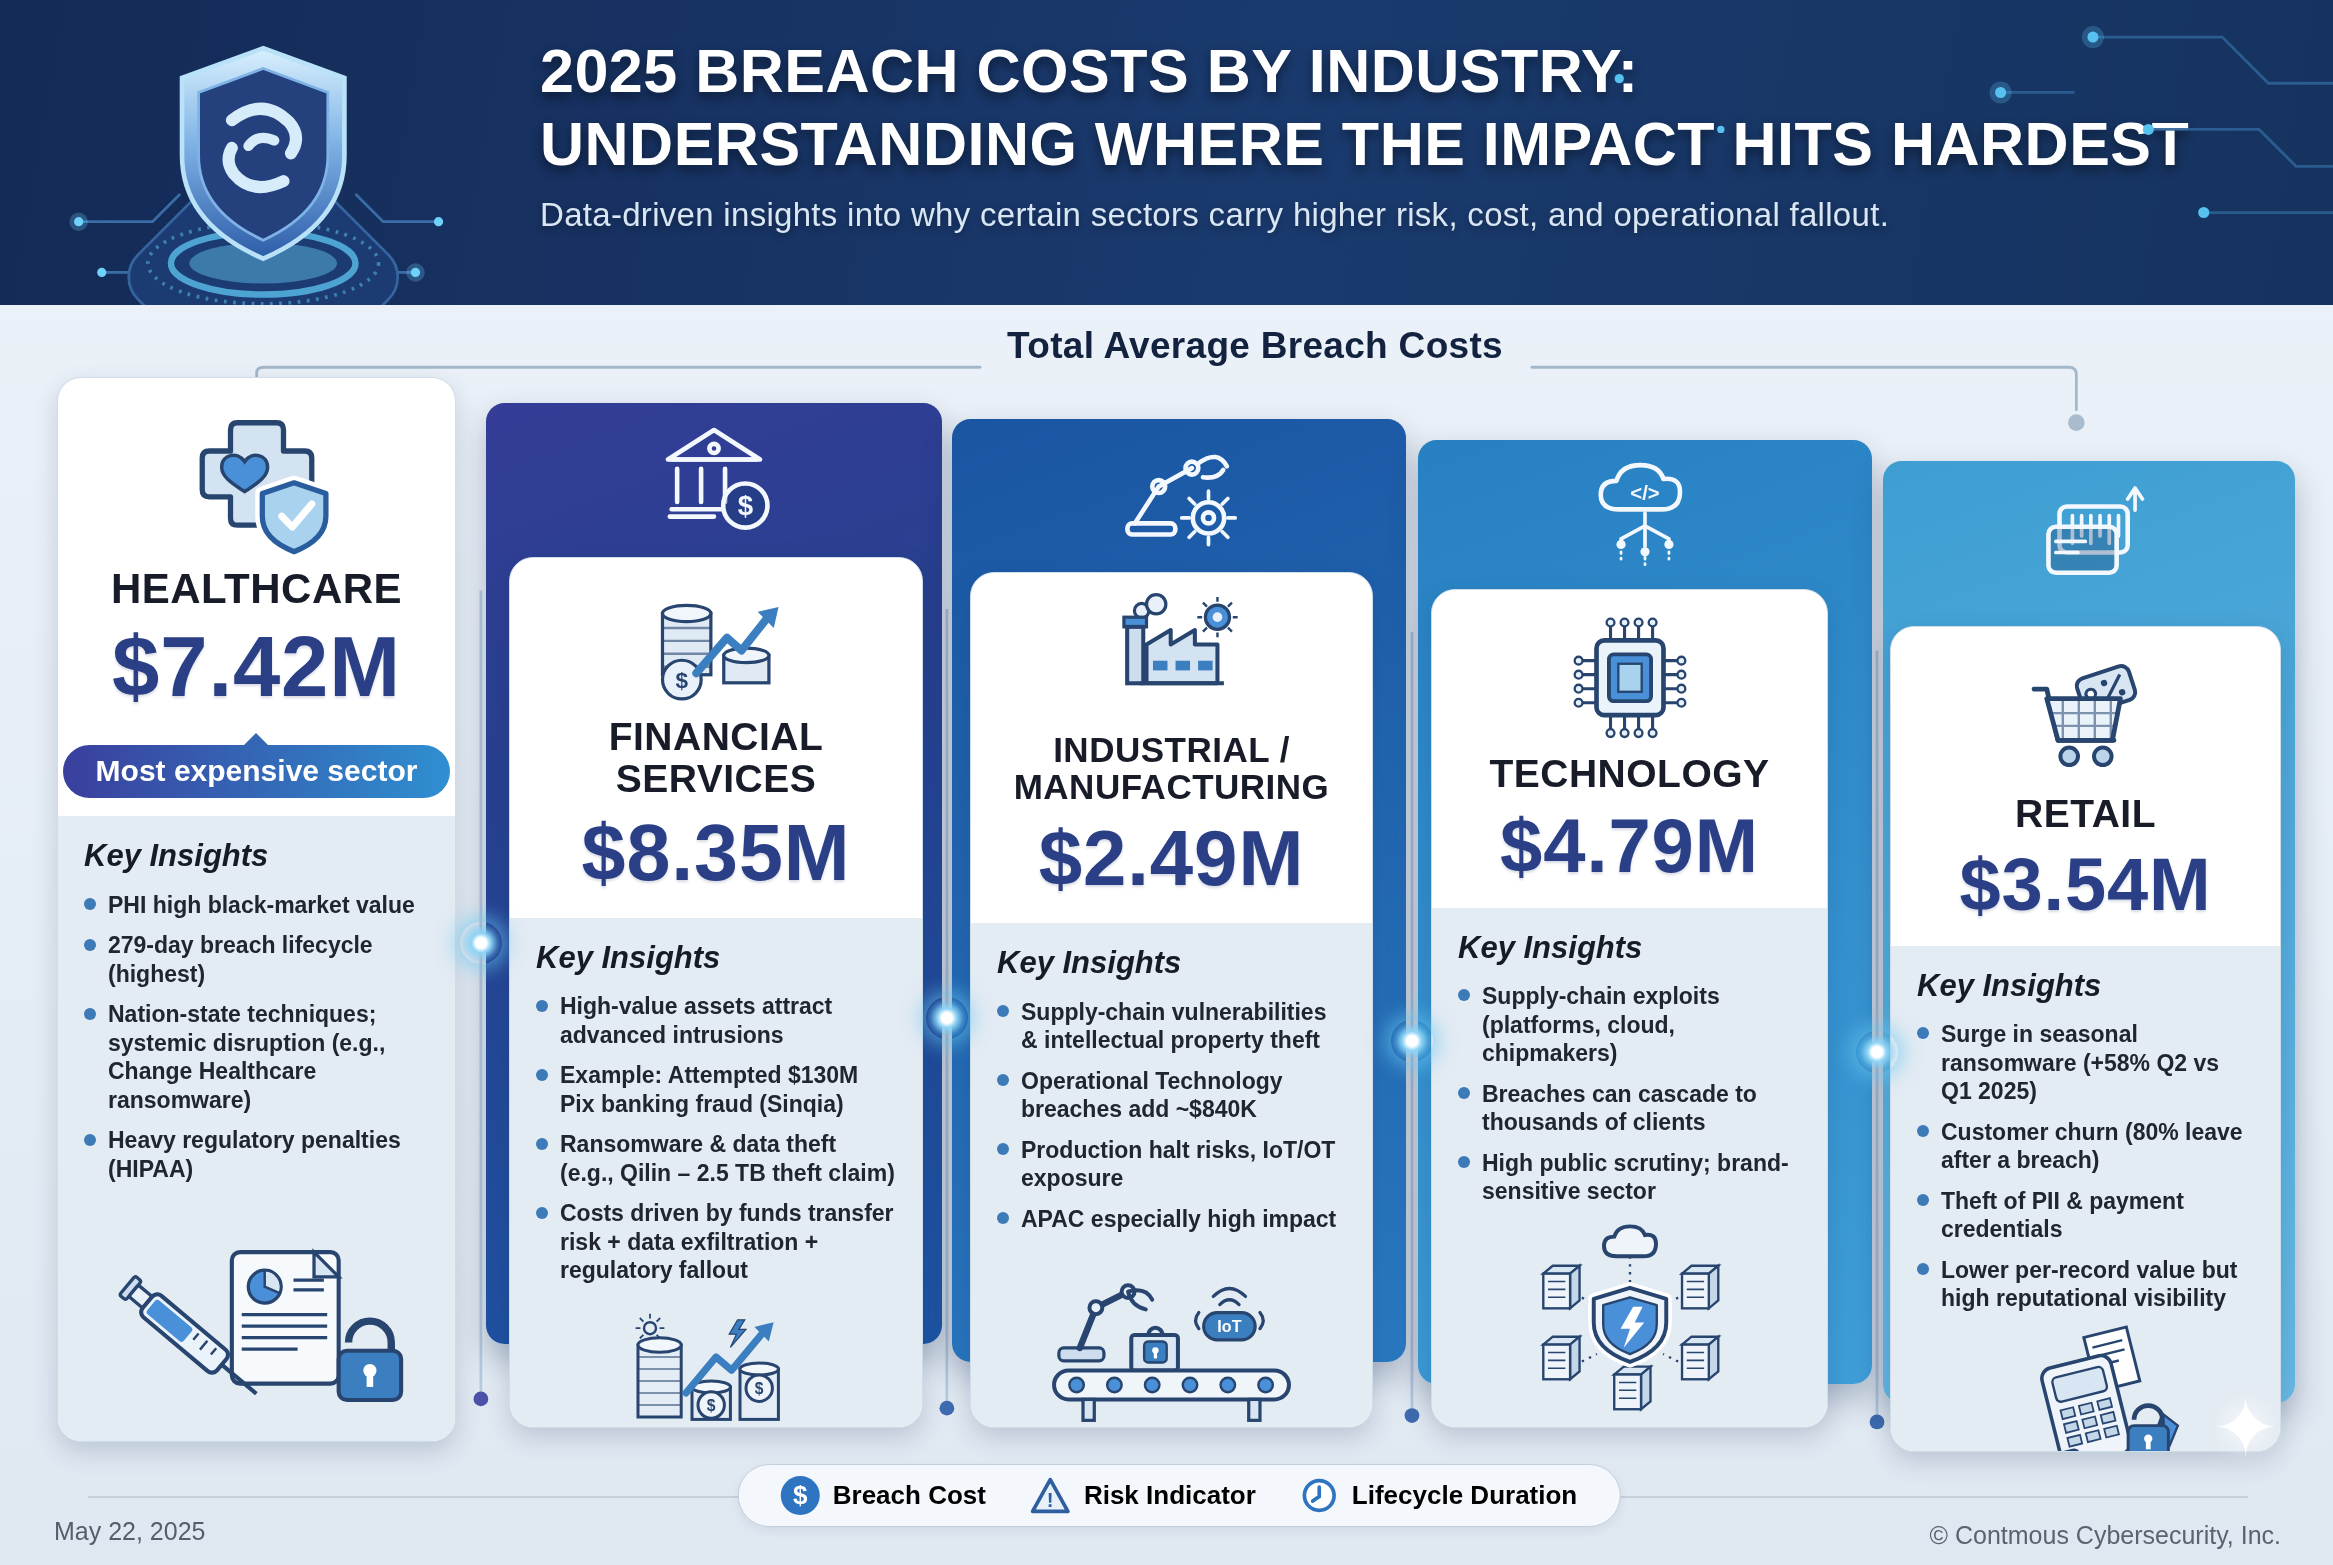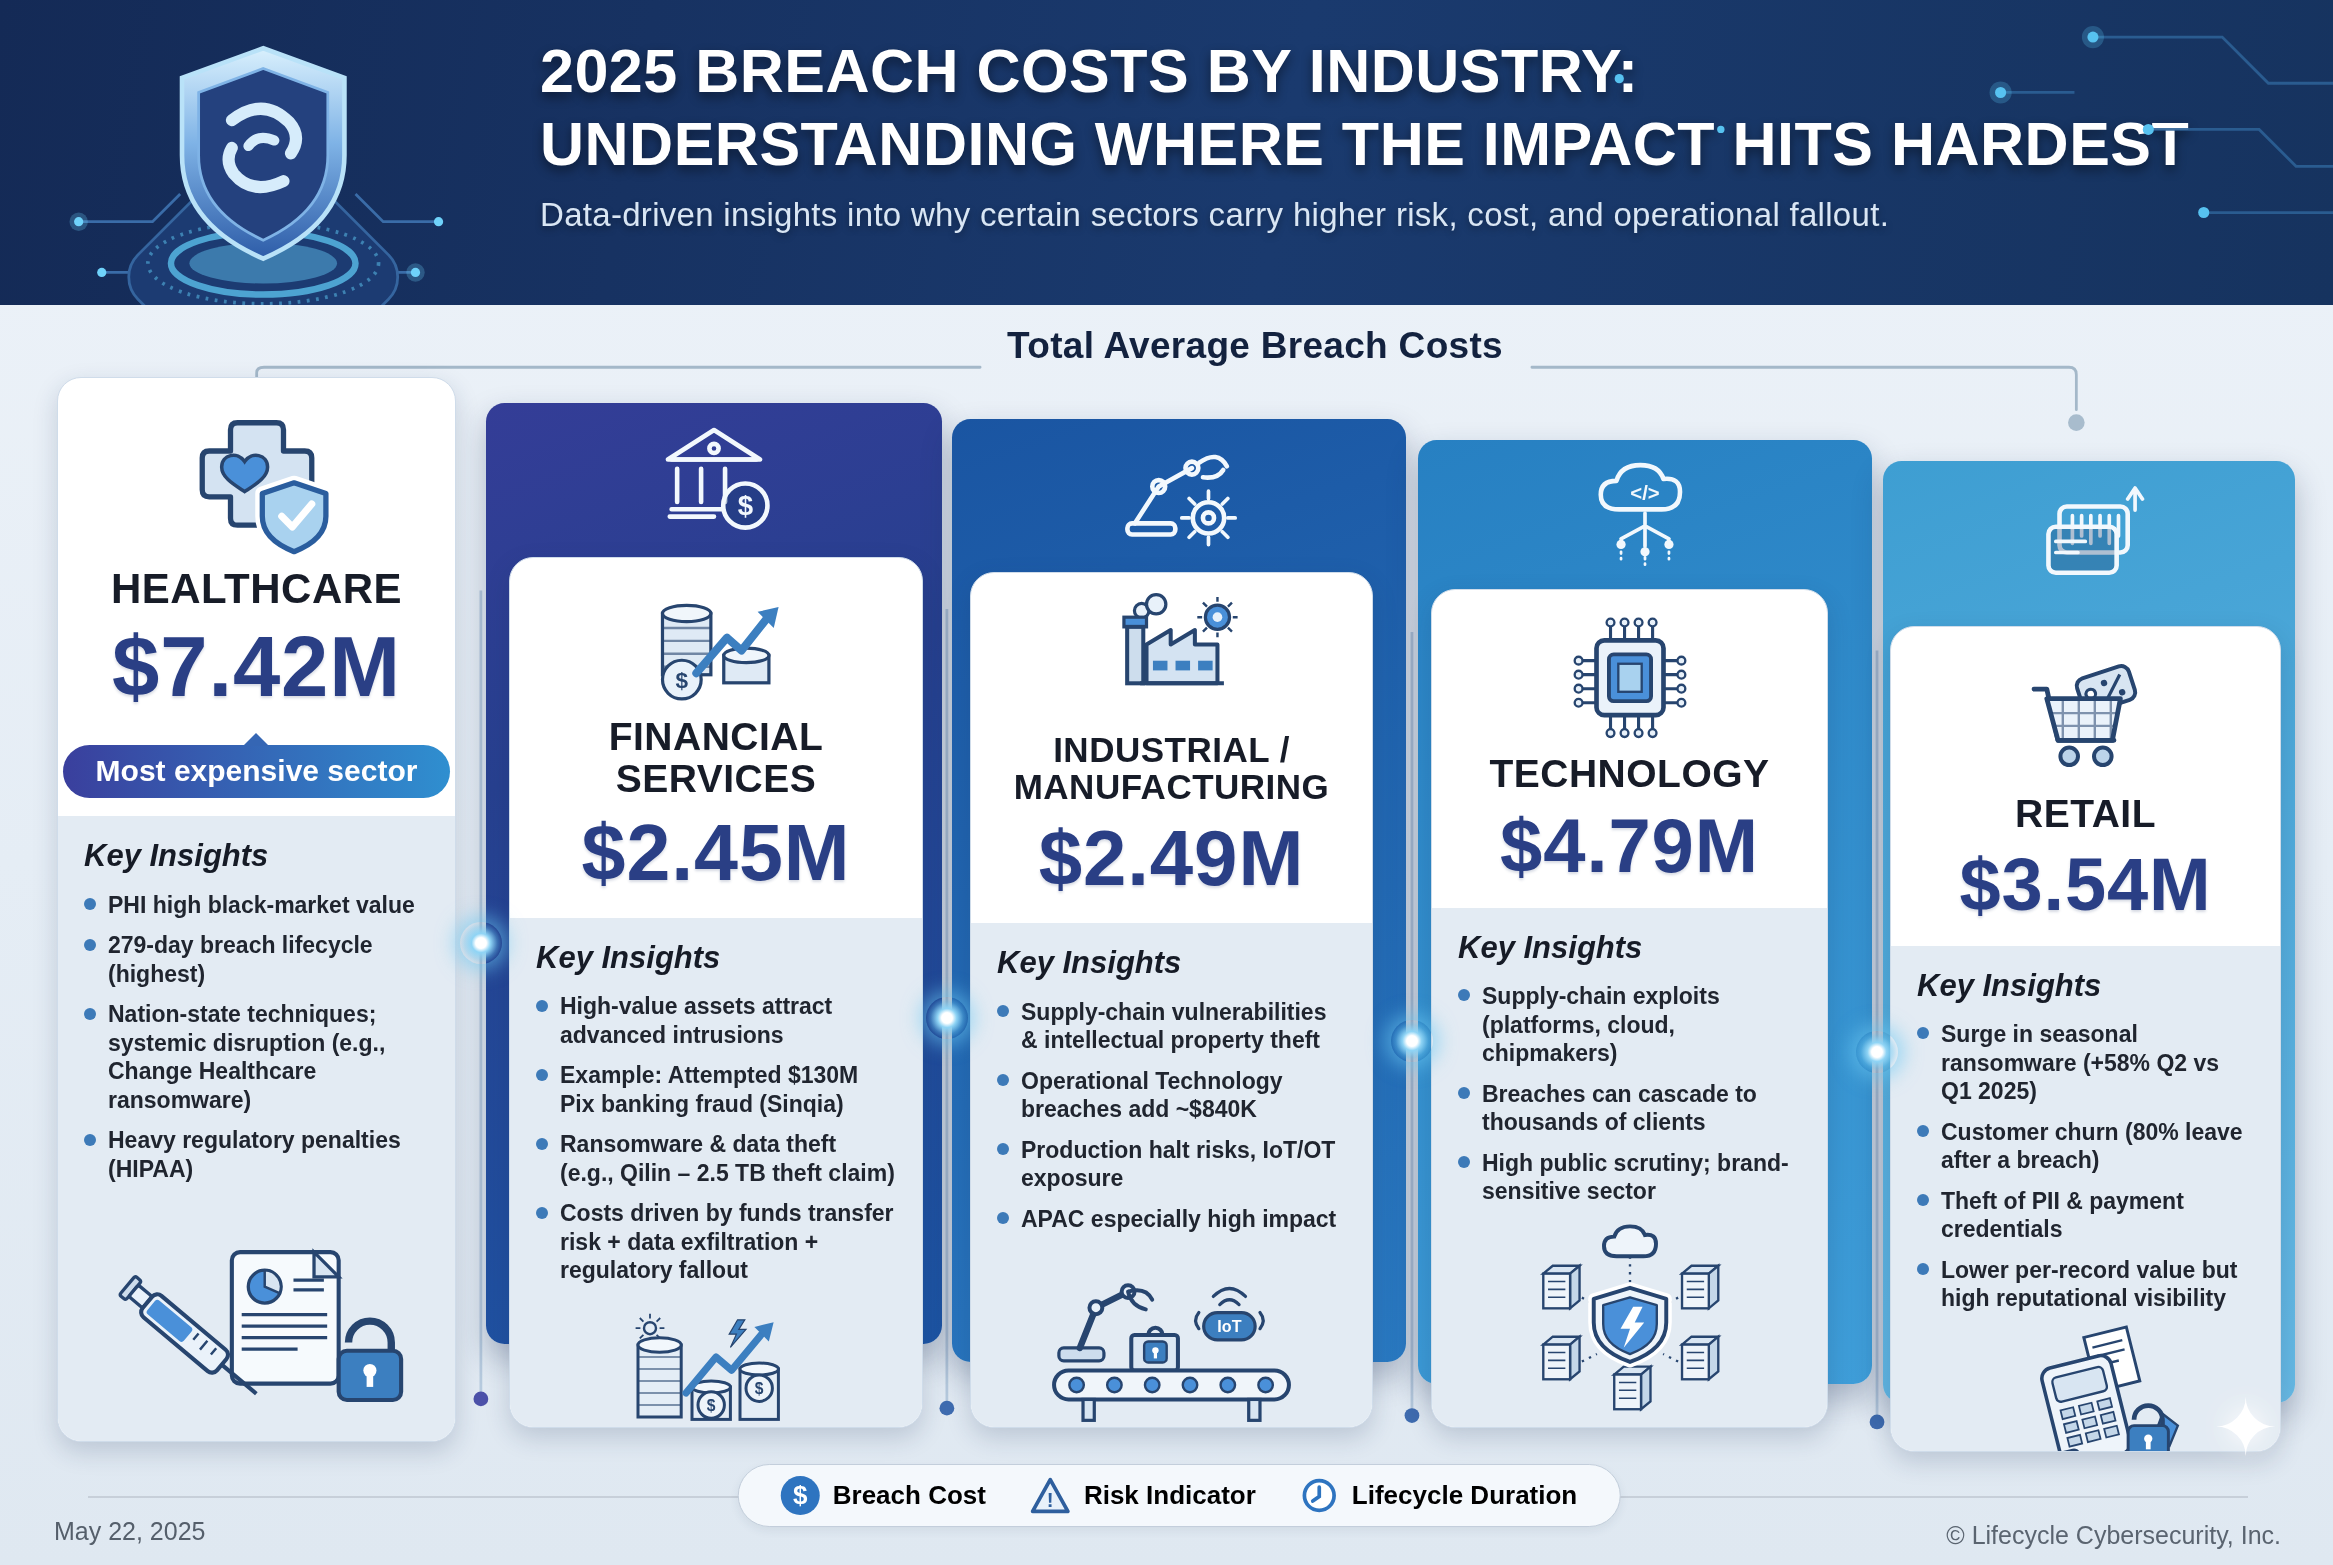--- a/index.html
+++ b/index.html
@@ -294,21 +294,21 @@
       <path d="M28 62 h60 M28 78 h60 M28 94 h60 M28 110 h60" stroke="#27456f" stroke-width="3" opacity=".6"></path>
       <ellipse cx="58" cy="44" rx="30" ry="10" fill="#f0f6fb" stroke="#27456f" stroke-width="4"></ellipse>
       <rect x="104" y="96" width="56" height="34" fill="#dfeaf5" stroke="#27456f" stroke-width="4"></rect>
       <ellipse cx="132" cy="96" rx="28" ry="9" fill="#f0f6fb" stroke="#27456f" stroke-width="4"></ellipse>
       <circle cx="52" cy="126" r="24" fill="#e8f1fa" stroke="#27456f" stroke-width="4"></circle>
       <text x="52" y="136" font-size="28" font-weight="bold" fill="#27456f" text-anchor="middle">$</text>
       <path d="M70 118 L108 74 L126 90 L156 52" stroke="#3c7fc0" stroke-width="10" fill="none" stroke-linecap="round" stroke-linejoin="round"></path>
       <path d="M146 42 l26 -6 -6 26 Z" fill="#3c7fc0"></path>
     </svg>
     <div class="card-title">FINANCIAL SERVICES</div>
-    <div class="card-amount">$2.45M</div>
+    <div class="card-amount">$8.35M</div>
   </div>
   <div class="insights">
     <div class="insights-h">Key Insights</div>
     <ul class="ins-list">
       <li>
           <span class="bullet"></span>
           <span>High-value assets attract advanced intrusions</span>
         </li>
       <li>
           <span class="bullet"></span>
@@ -606,15 +606,15 @@
   </div>
   <div class="lg-item">
     <svg width="39" height="39" viewBox="0 0 42 42">
       <circle cx="21" cy="21" r="16" fill="#ffffff" stroke="#2e74c0" stroke-width="4"></circle>
       <path d="M21 12 V22 L14 27" stroke="#2e74c0" stroke-width="4" fill="none" stroke-linecap="round"></path>
     </svg>
     <span class="lg-label">Lifecycle Duration</span>
   </div>
 </div>
 <div class="f-date">May 22, 2025</div>
-<div class="f-copy">© Lifecycle Cybersecurity, Inc.</div>
+<div class="f-copy">© Contmous Cybersecurity, Inc.</div>
 <div class="sparkle">✦</div>
 
 
 </body></html>

